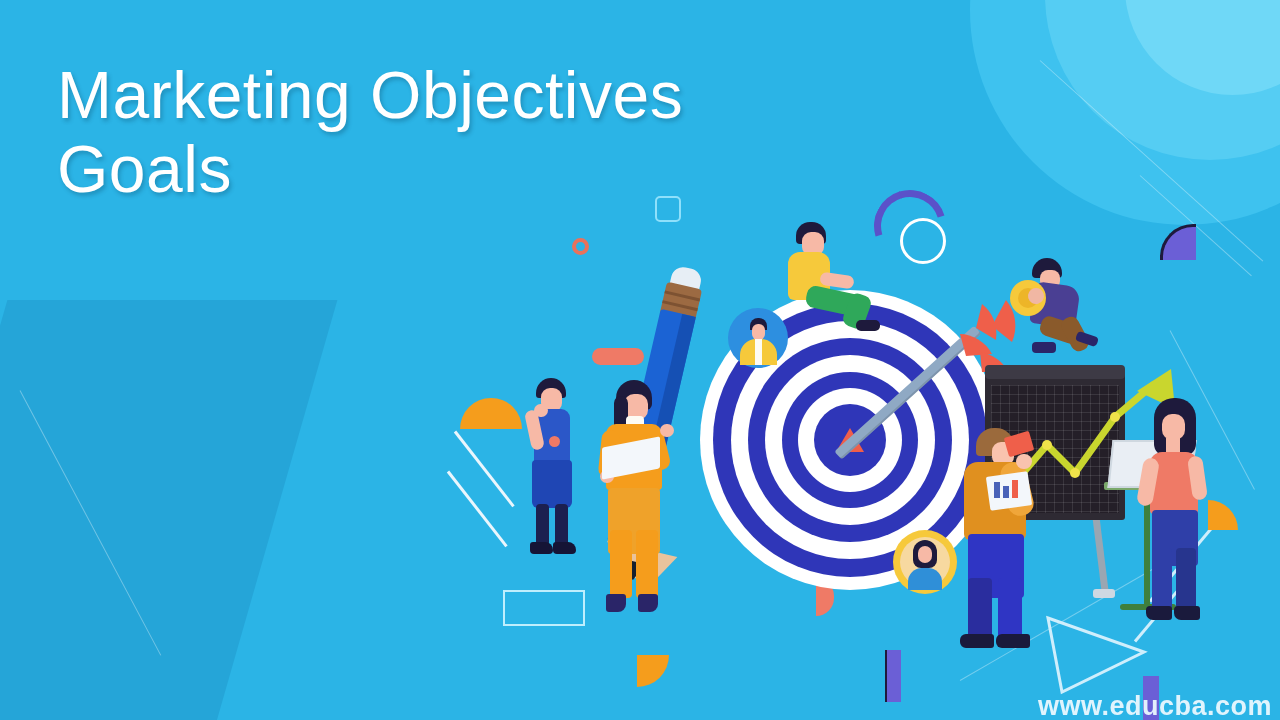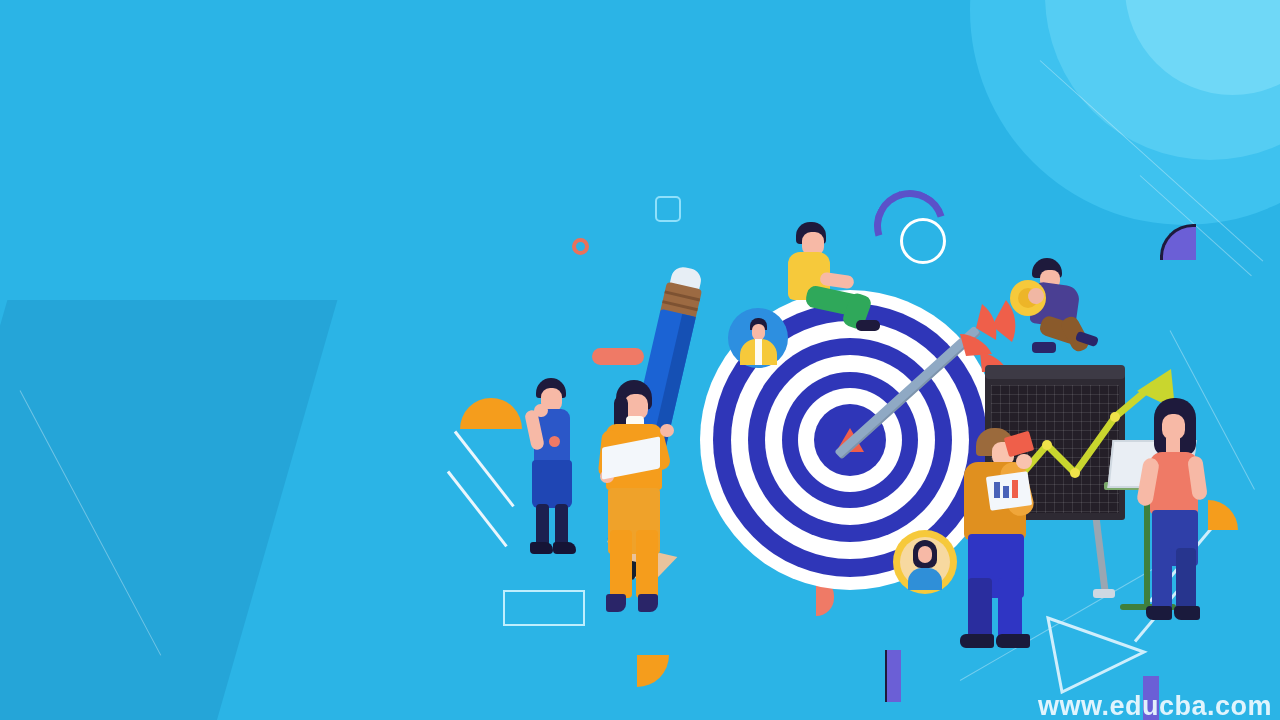--- a/index.html
+++ b/index.html
@@ -131,20 +131,22 @@
     <div class="quarter" style="left:885px;top:650px;width:14px;height:52px;background:#6b5fd6;border-left:2px solid #1e1a3c;"></div>
     <div class="quarter" style="left:1143px;top:676px;width:16px;height:44px;background:#6b5fd6;"></div>
     <div class="pill" style="left:592px;top:348px;width:52px;height:17px;background:#ef7a66;"></div>
     <div class="quarter" style="left:816px;top:578px;width:18px;height:38px;background:#ef7a66;border-radius:0 19px 19px 0;"></div>
 
     <svg style="position:absolute;left:1040px;top:612px;width:110px;height:86px;" viewBox="0 0 110 86">
       <polygon points="8,6 104,40 22,80" fill="none" stroke="#cfeefc" stroke-width="3"></polygon>
     </svg>
   </div>
 
+  <div class="title">Marketing Objectives
+Goals</div>
 
   <div id="pencil">
     <div class="pencil-eraser"></div>
     <div class="pencil-ferrule"></div>
     <div class="pencil-ferrule-line" style="top:29px;"></div>
     <div class="pencil-ferrule-line" style="top:39px;"></div>
     <div class="pencil-body"></div>
     <div class="pencil-body-shade"></div>
     <div class="pencil-wood"></div>
     <div class="pencil-tip"></div>

